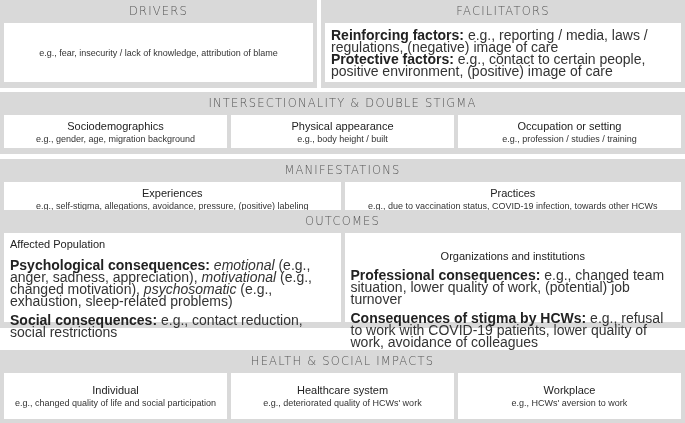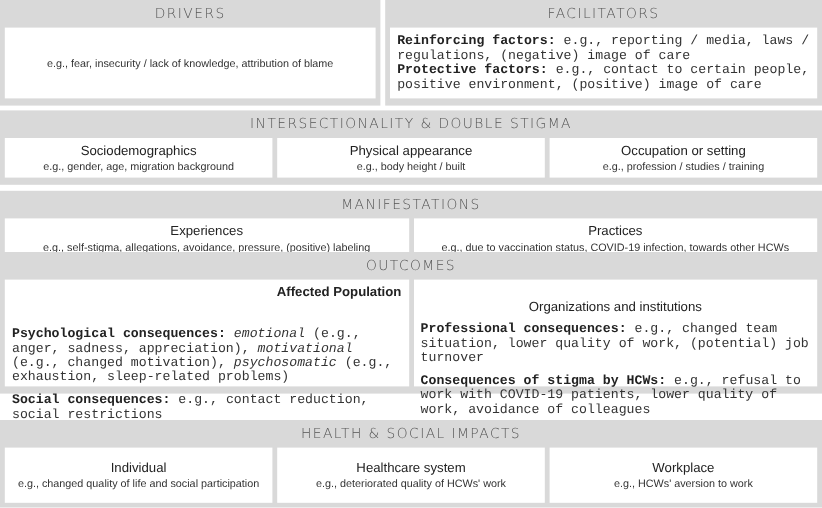--- a/index.html
+++ b/index.html
@@ -6,21 +6,21 @@
   body { width: 685px; height: 423px; position: relative; overflow: hidden;
          font-family: "Liberation Sans", sans-serif; color: #222; }
   .panel { position: absolute; background: #d9d9d9; box-sizing: border-box; }
   .panel-title { text-align: center; font-family: "DejaVu Sans", sans-serif; font-weight: 300;
                  color: #555; letter-spacing: 1.2px; font-size: 11.5px; height: 22px; line-height: 23px; }
   .cells { position: absolute; left: 4px; right: 4px; display: flex; gap: 4px; }
   .cell { background: #fff; flex: 1; box-sizing: border-box; }
   .cell.center { display: flex; flex-direction: column; justify-content: center; align-items: center; text-align: center; }
   .cell-head { font-size: 11px; color: #222; line-height: 14px; }
   .cell-sub { font-size: 9px; color: #333; line-height: 12px; }
-  .txt { font-size: 11px; color: #333; line-height: 12px; font-family: Liberation Mono, monospace; }
+  .txt { font-size: 14px; color: #333; line-height: 12px; }
   b { font-weight: bold; color: #222; }
   i { font-style: italic; }
   .para { margin: 0; }
 </style>
 </head>
 <body>
 
 <div class="panel" style="left:0;top:0;width:317px;height:88px;">
   <div class="panel-title">DRIVERS</div>
   <div class="cells" style="top:23px;height:59px;">
@@ -69,21 +69,21 @@
       <div class="cell-head">Practices</div>
       <div class="cell-sub">e.g., due to vaccination status, COVID-19 infection, towards other HCWs</div>
     </div>
   </div>
 </div>
 
 <div class="panel" style="left:0;top:210px;width:685px;height:118px;">
   <div class="panel-title">OUTCOMES</div>
   <div class="cells" style="top:23px;height:89px;">
     <div class="cell" style="padding:4px 6px;">
-      <div class="cell-head" style="text-align:right;margin-bottom:22px;font-weight:bold;">Affected Population</div>
+      <div class="cell-head" style="text-align:left;margin-bottom:8px;">Affected Population</div>
       <p class="para txt"><b>Psychological consequences:</b> <i>emotional</i><span> (e.g., anger, sadness, appreciation), </span><i>motivational</i><span> (e.g., changed motivation), </span><i>psychosomatic</i><span> (e.g., exhaustion, sleep-related problems)</span></p>
       <p class="para txt" style="margin-top:7px;"><b>Social consequences:</b><span> e.g., contact reduction, social restrictions</span></p>
     </div>
     <div class="cell" style="padding:16px 6px;">
       <div class="cell-head" style="text-align:center;margin-bottom:6px;">Organizations and institutions</div>
       <p class="para txt"><b>Professional consequences:</b><span> e.g., changed team situation, lower quality of work, (potential) job turnover</span></p>
       <p class="para txt" style="margin-top:7px;"><b>Consequences of stigma by HCWs:</b><span> e.g., refusal to work with COVID-19 patients, lower quality of work, avoidance of colleagues</span></p>
     </div>
   </div>
 </div>

